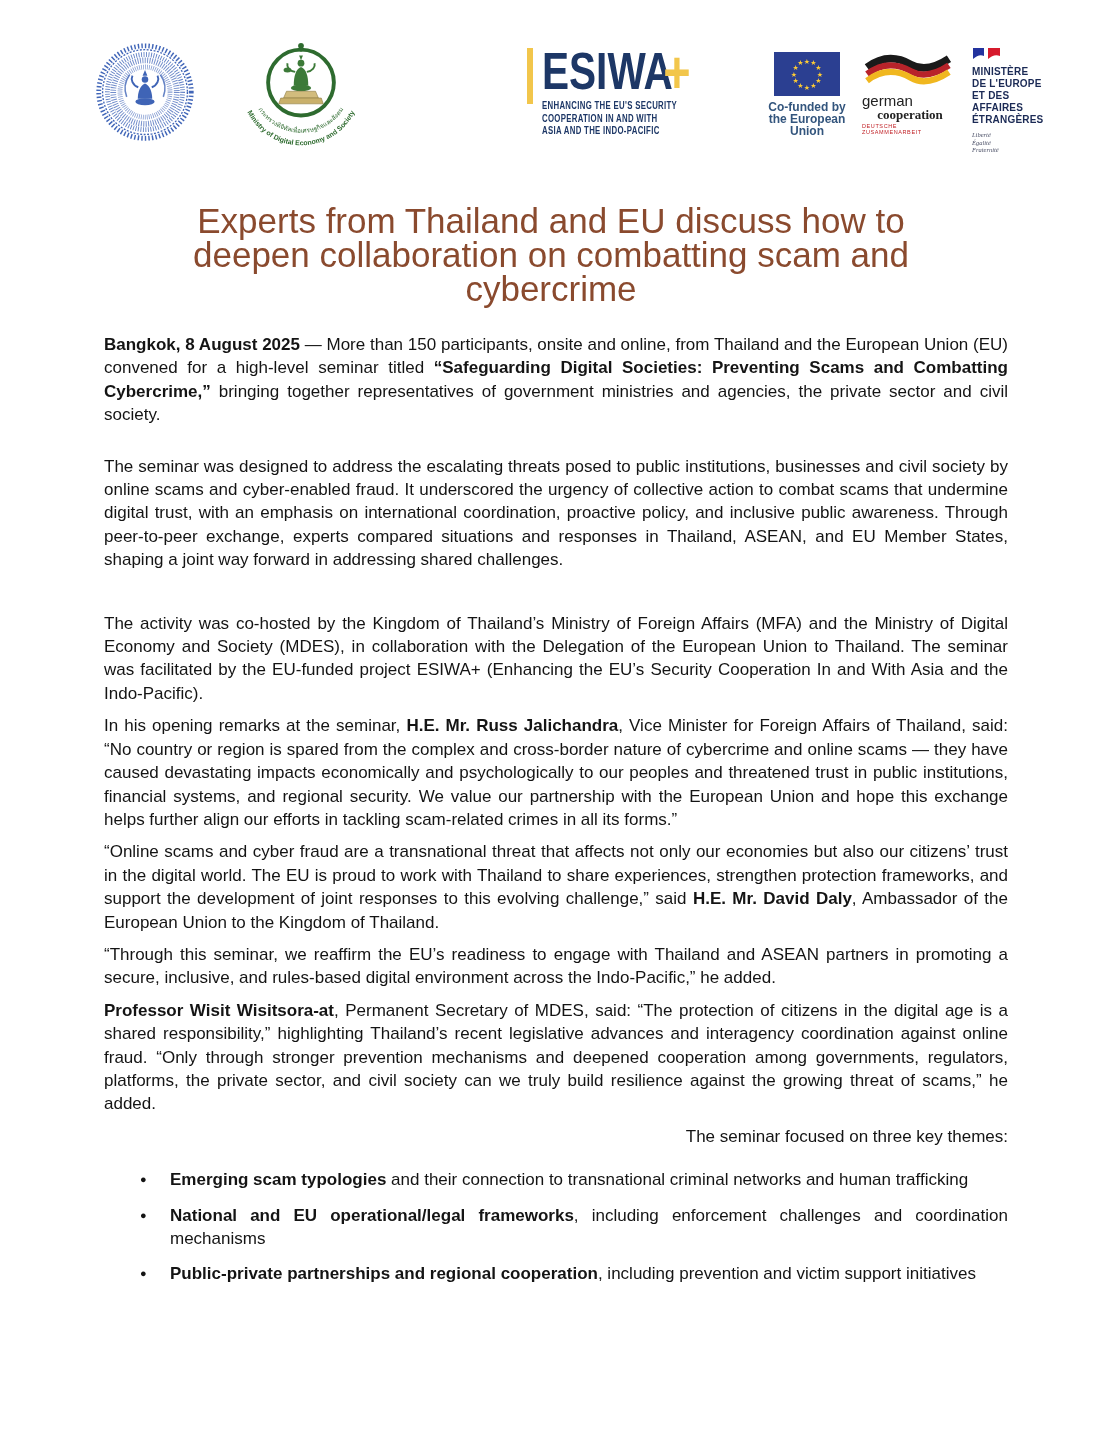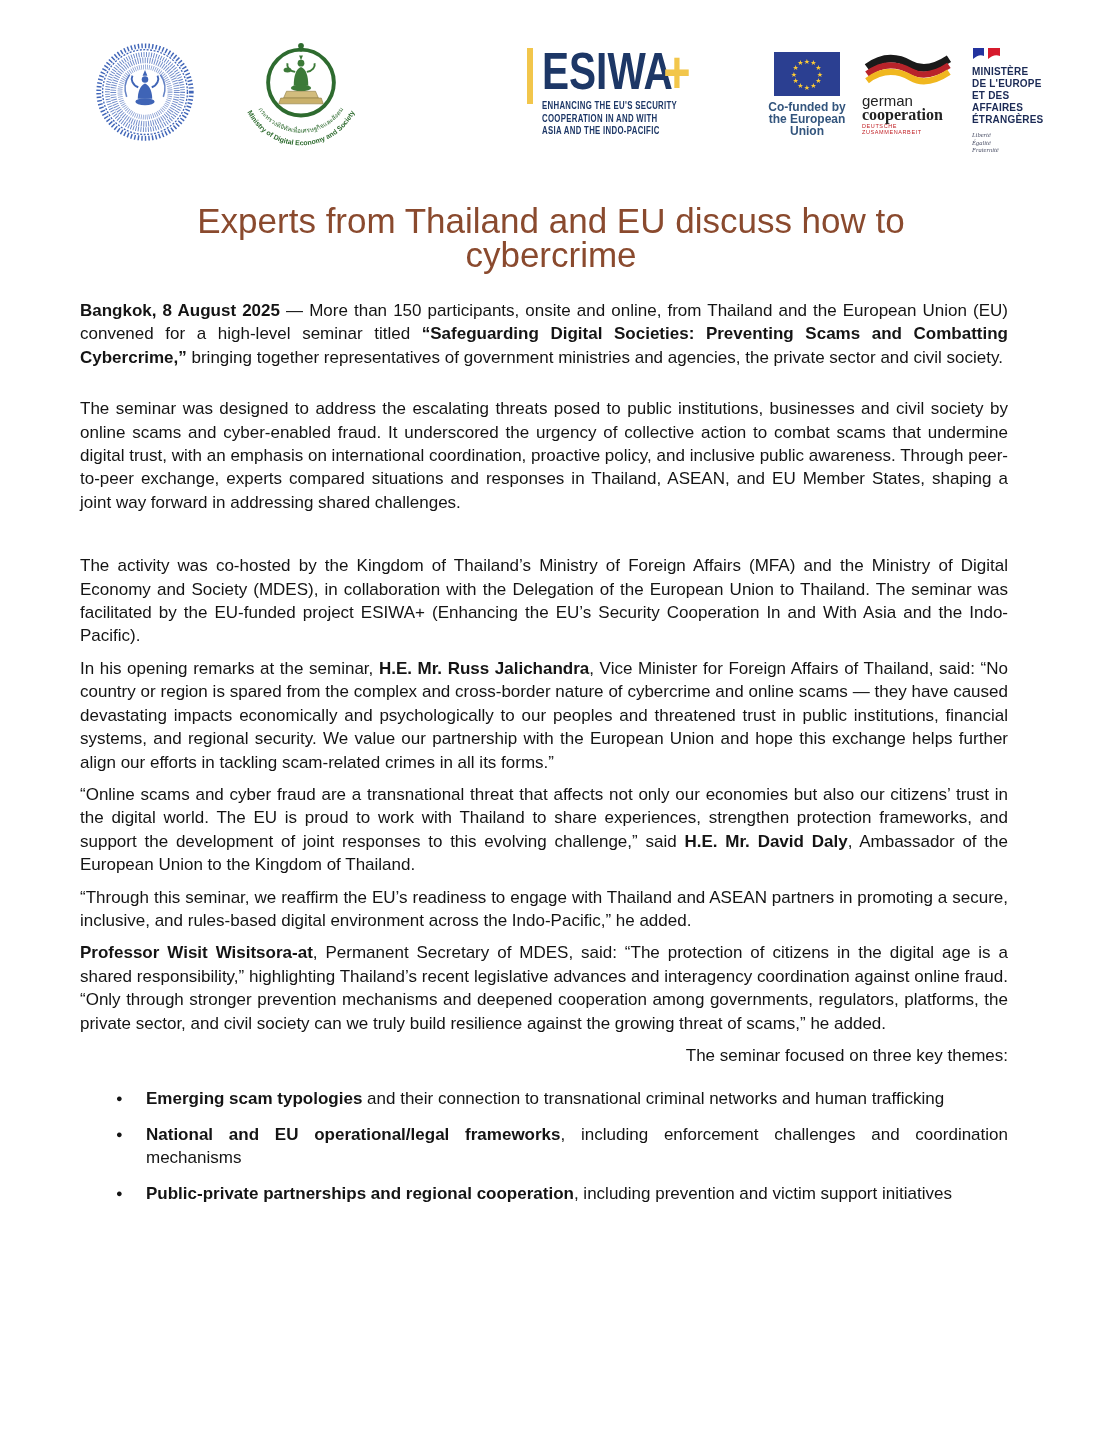--- a/index.html
+++ b/index.html
@@ -23,32 +23,32 @@
   .esiwa-plus{color:#f2c64b;font-size:60px;font-weight:900;position:relative;left:-12px;top:4px;}
   .esiwa-tag{font-size:10px;font-weight:700;color:#1d3766;line-height:12.5px;letter-spacing:.4px;margin-top:4px;white-space:nowrap;}
   
   .eu-logo{margin-left:26px;margin-top:14px;width:86px;text-align:center;}
   .eu-flag{width:66px;height:44px;display:block;margin:0 auto;}
   .eu-caption{font-size:12px;font-weight:700;color:#33557d;line-height:12px;margin-top:5px;}
   
   .gc-logo{margin-left:12px;margin-top:16px;width:96px;}
   .gc-ribbon{width:92px;height:40px;display:block;}
   .gc-name{font-family:Liberation Sans, sans-serif;font-size:15px;line-height:14px;color:#222222;margin-top:0px;}
-  .gc-name2{font-family:"Liberation Serif",serif;font-size:16px;font-weight:700;line-height:13px;color:#222222;}
+  .gc-name2{font-family:"Liberation Serif",serif;font-size:13px;font-weight:700;line-height:13px;color:#222222;text-align:center;}
   .gc-sub{font-size:5.5px;color:#c02126;letter-spacing:.6px;margin-top:2px;}
   
   .fr-logo{margin-left:14px;margin-top:8px;width:78px;}
   .fr-flag{width:30px;height:17px;display:block;}
   .fr-lines{font-size:10px;font-weight:700;color:#1b2a55;line-height:12px;letter-spacing:.2px;margin-top:3px;}
   .fr-motto{font-family:"Liberation Serif",serif;font-style:italic;font-size:6.5px;color:#4a4f66;line-height:7.5px;margin-top:5px;}
   
   .title{font-weight:400;font-size:35px;line-height:34px;color:#8a4a2e;
     text-align:center;margin:46px 0 0 0;}
   
-  .body{padding:27px 94px 0 80px;font-size:17px;line-height:23.4px;text-align:justify;}
+  .body{padding:27px 94px 0 104px;font-size:17px;line-height:23.4px;text-align:justify;}
   .para{margin:0 0 9px 0;}
   .para b{font-weight:700;}
   .p1{margin-bottom:28px;}
   .p2{margin-bottom:40px;}
   .p8{margin-bottom:20px;text-align:right;}
   .themes{list-style:none;margin:0;padding:0 0 0 36px;}
   .themes li{display:flex;margin-bottom:12px;}
   .bullet{width:30px;flex:0 0 30px;font-size:11px;line-height:23.4px;}
   .li-text{flex:1;}
   .li-text b{font-weight:700;}
@@ -164,20 +164,21 @@
           <div>Liberté</div>
           <div>Égalité</div>
           <div>Fraternité</div>
         </div>
       </div>
     </div>
   </header>
 
   <h1 class="title">
     <div>Experts from Thailand and EU discuss how to</div>
+    <div>deepen collaboration on combatting scam and</div>
     <div>cybercrime</div>
   </h1>
 
   <main class="body">
     <p class="para p1"><b>Bangkok, 8 August 2025</b><span> — More than 150 participants, onsite and online, from Thailand and the European Union (EU) convened for a high-level seminar titled </span><b>“Safeguarding Digital Societies: Preventing Scams and Combatting Cybercrime,”</b><span> bringing together representatives of government ministries and agencies, the private sector and civil society.</span></p>
     <p class="para p2"><span>The seminar was designed to address the escalating threats posed to public institutions, businesses and civil society by online scams and cyber-enabled fraud. It underscored the urgency of collective action to combat scams that undermine digital trust, with an emphasis on international coordination, proactive policy, and inclusive public awareness. Through peer-to-peer exchange, experts compared situations and responses in Thailand, ASEAN, and EU Member States, shaping a joint way forward in addressing shared challenges.</span></p>
     <p class="para"><span>The activity was co-hosted by the Kingdom of Thailand’s Ministry of Foreign Affairs (MFA) and the Ministry of Digital Economy and Society (MDES), in collaboration with the Delegation of the European Union to Thailand. The seminar was facilitated by the EU-funded project ESIWA+ (Enhancing the EU’s Security Cooperation In and With Asia and the Indo-Pacific).</span></p>
     <p class="para"><span>In his opening remarks at the seminar, </span><b>H.E. Mr. Russ Jalichandra</b><span>, Vice Minister for Foreign Affairs of Thailand, said: “No country or region is spared from the complex and cross-border nature of cybercrime and online scams — they have caused devastating impacts economically and psychologically to our peoples and threatened trust in public institutions, financial systems, and regional security. We value our partnership with the European Union and hope this exchange helps further align our efforts in tackling scam-related crimes in all its forms.”</span></p>
     <p class="para"><span>“Online scams and cyber fraud are a transnational threat that affects not only our economies but also our citizens’ trust in the digital world. The EU is proud to work with Thailand to share experiences, strengthen protection frameworks, and support the development of joint responses to this evolving challenge,” said </span><b>H.E. Mr. David Daly</b><span>, Ambassador of the European Union to the Kingdom of Thailand.</span></p>
     <p class="para"><span>“Through this seminar, we reaffirm the EU’s readiness to engage with Thailand and ASEAN partners in promoting a secure, inclusive, and rules-based digital environment across the Indo-Pacific,” he added.</span></p>

